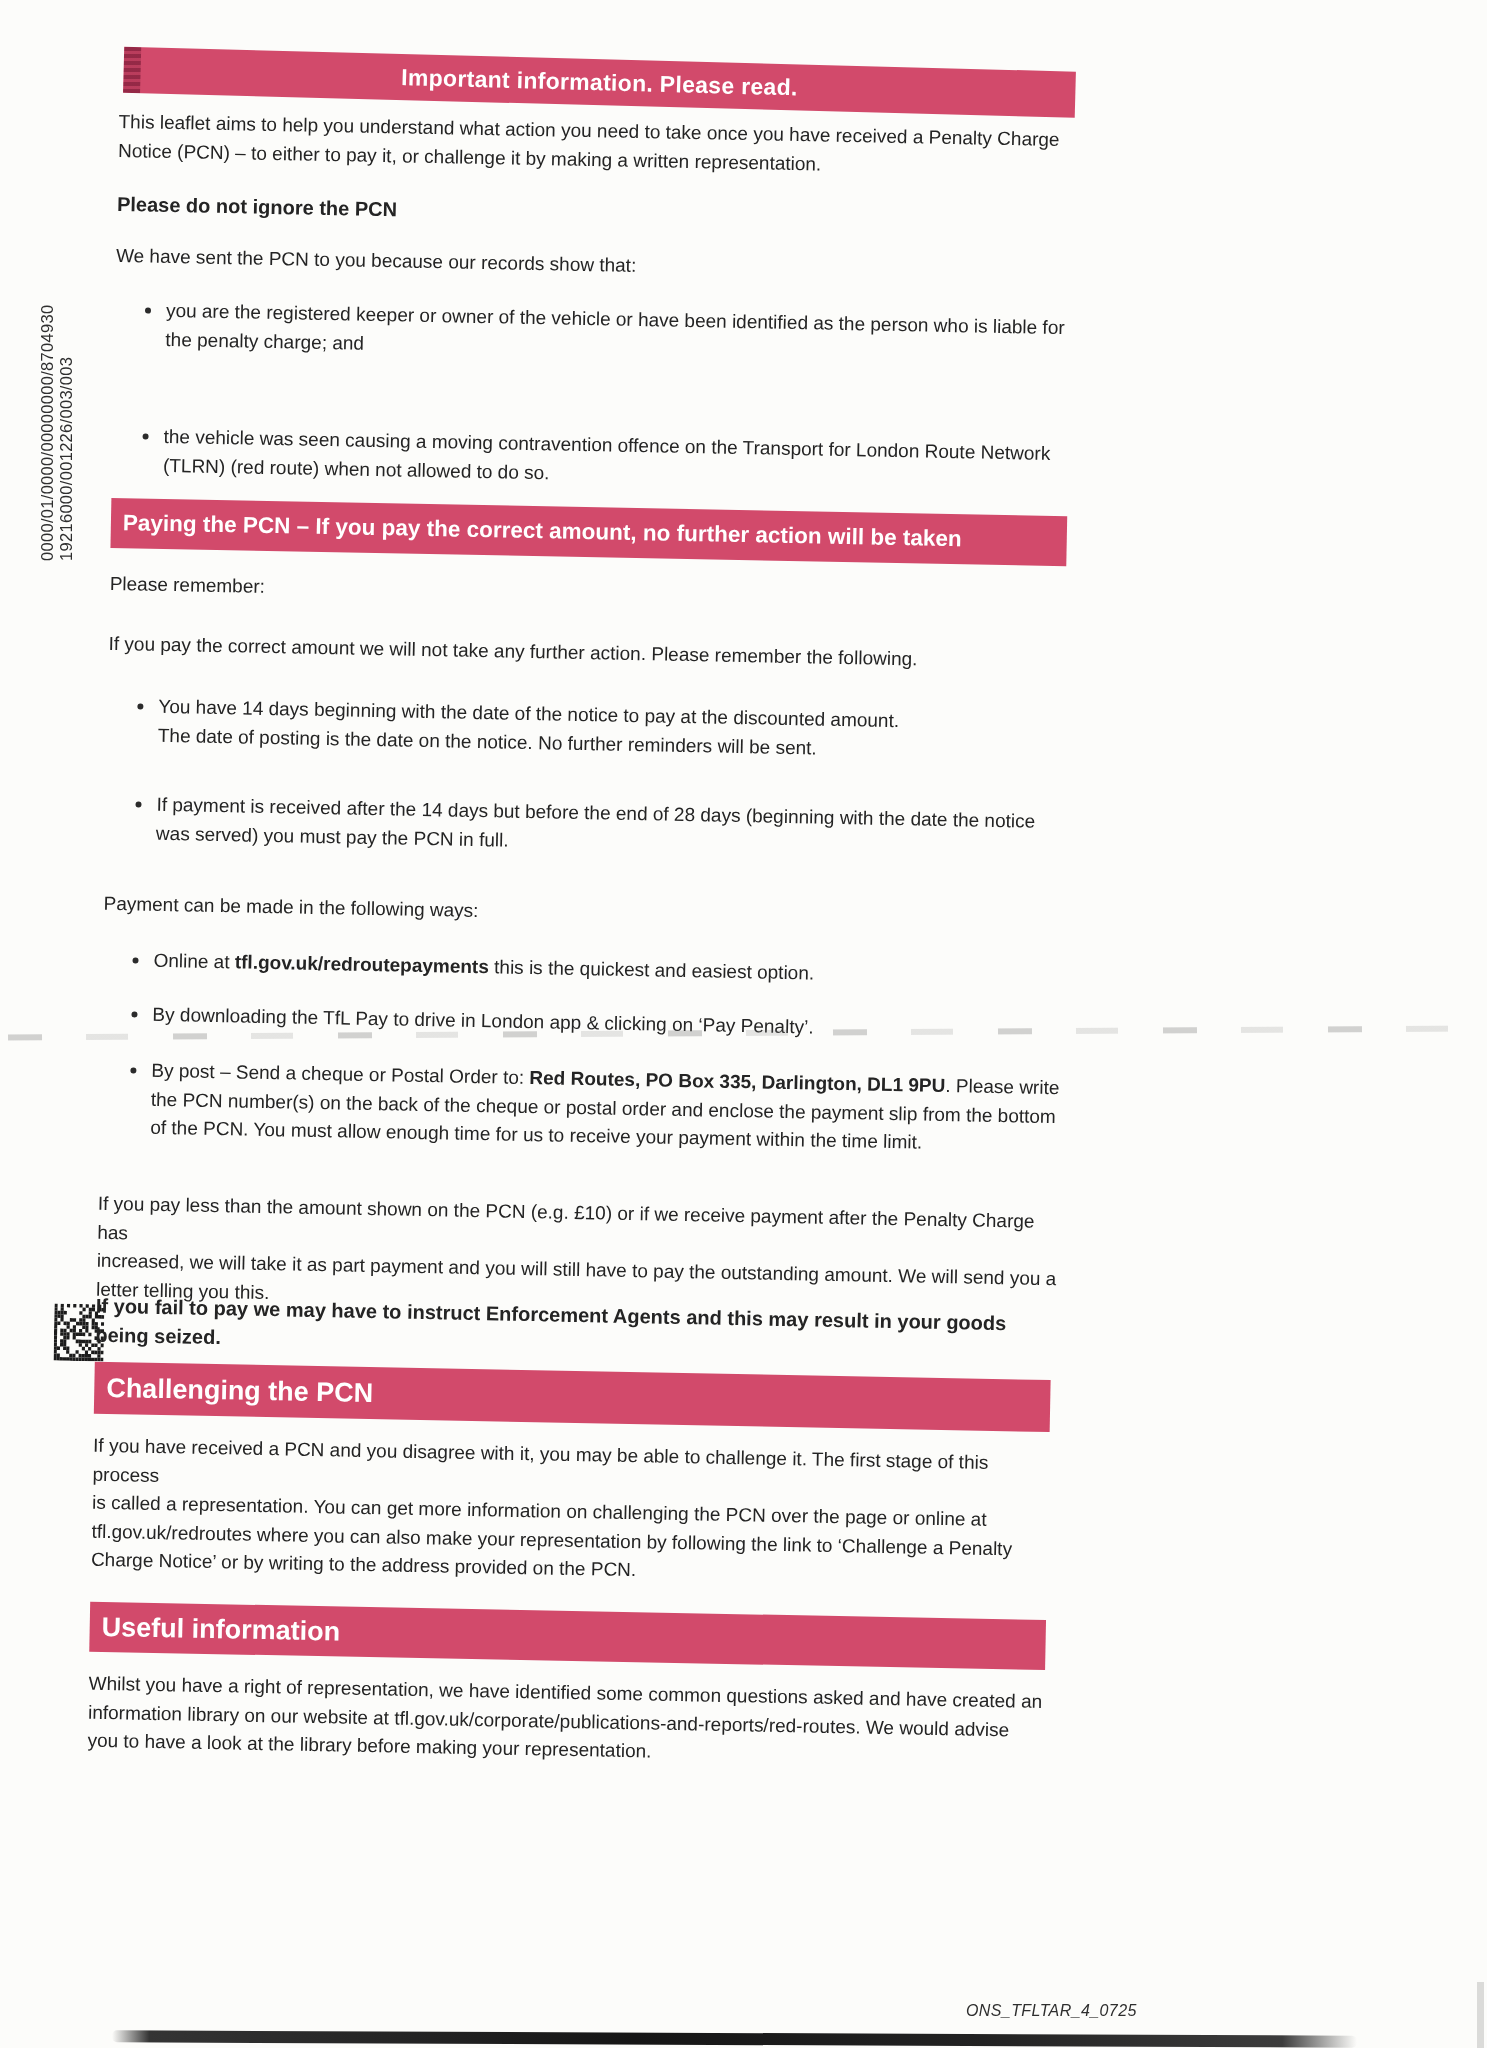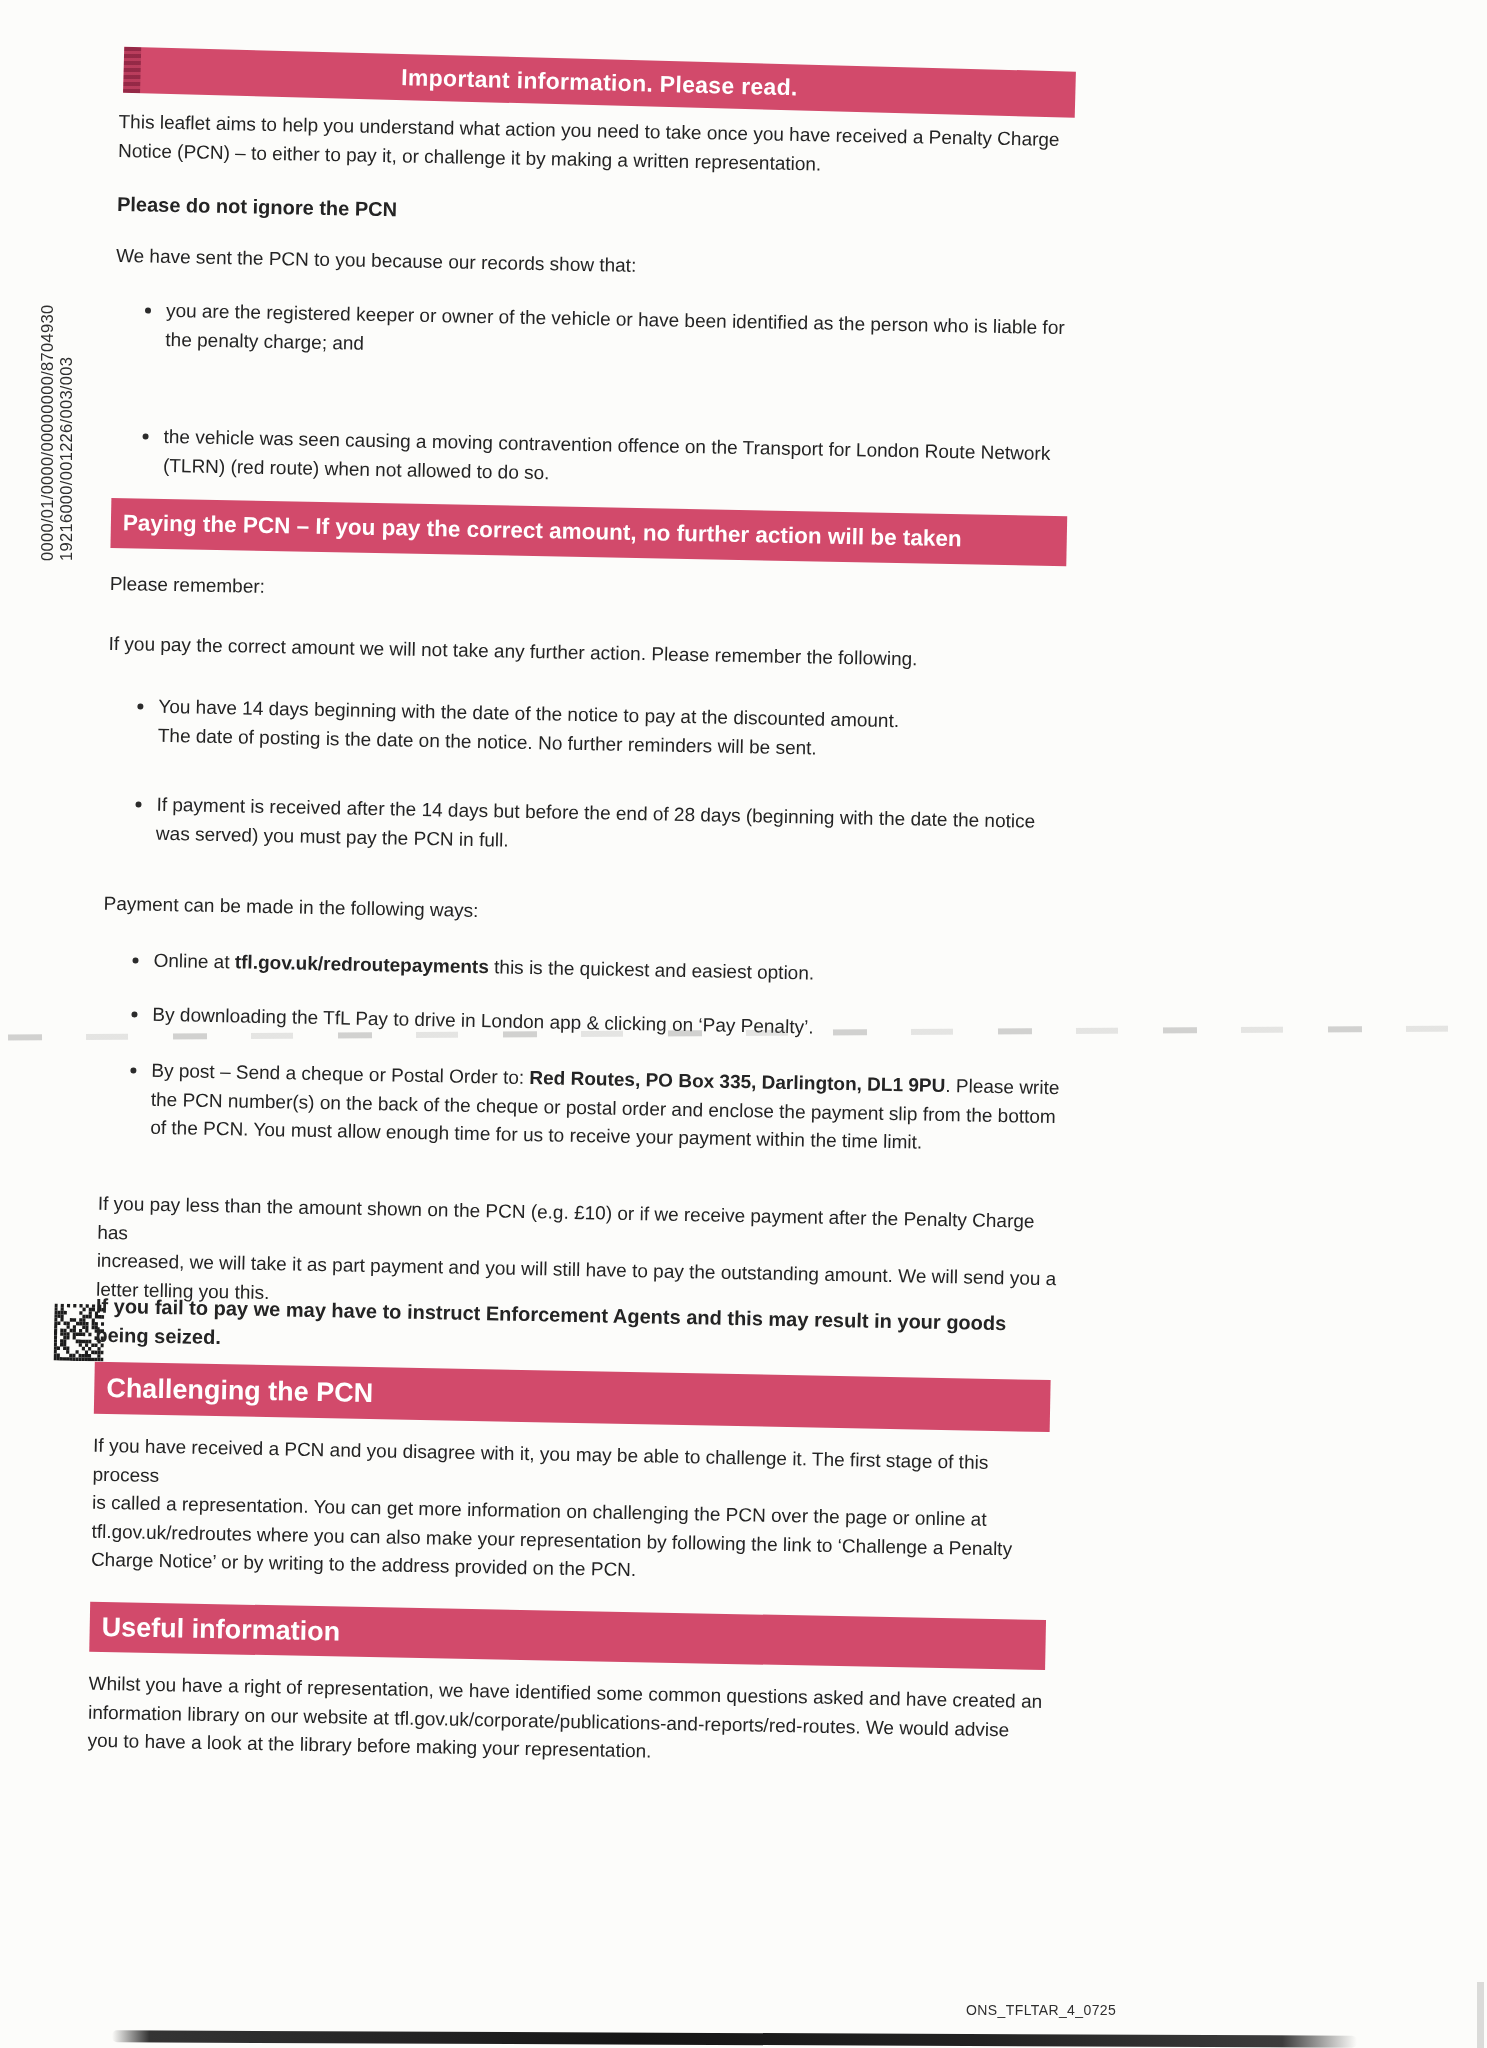--- a/index.html
+++ b/index.html
@@ -26,21 +26,21 @@
   .margin-codes { position:absolute; left:38px; top:561px; transform:rotate(-90deg); transform-origin:0 0;
              font-size:16.5px; line-height:18.5px; color:#2e2e2e; letter-spacing:.3px; white-space:nowrap; }
 
   .barcode { position:absolute; left:54px; top:1304px; width:50px; height:57px; transform:rotate(1deg); }
   .barcode svg { width:100%; height:100%; fill:#1c1c1c; }
 
   .scan-streak { position:absolute; left:8px; top:1030px; width:1465px; height:6px;
              transform:rotate(-.35deg); filter:blur(.7px); opacity:.55;
              background:repeating-linear-gradient(90deg, rgba(110,110,110,.55) 0 34px, transparent 34px 78px, rgba(130,130,130,.35) 78px 120px, transparent 120px 165px); }
 
-  .footer-code { position:absolute; left:966px; top:2002px; font-size:14px; letter-spacing:.4px; color:#2e2e2e; }
+  .footer-code { position:absolute; left:966px; top:2002px; font-size:16px; letter-spacing:.4px; color:#2e2e2e;font-style:italic; }
 
   .bottom-strip { position:absolute; left:112px; top:2033px; width:1245px; height:12px; border-radius:5px;
              transform:rotate(.25deg);
              background:linear-gradient(90deg, rgba(45,45,45,0) 0%, #343434 3%, #151515 42%, #222 70%, #3c3c3c 94%, rgba(60,60,60,0) 100%); }
   .edge-mark { position:absolute; left:1477px; top:1982px; width:7px; height:66px; background:rgba(150,150,150,.32); }
 </style>
 </head>
 <body>
 
 <div class="page">

